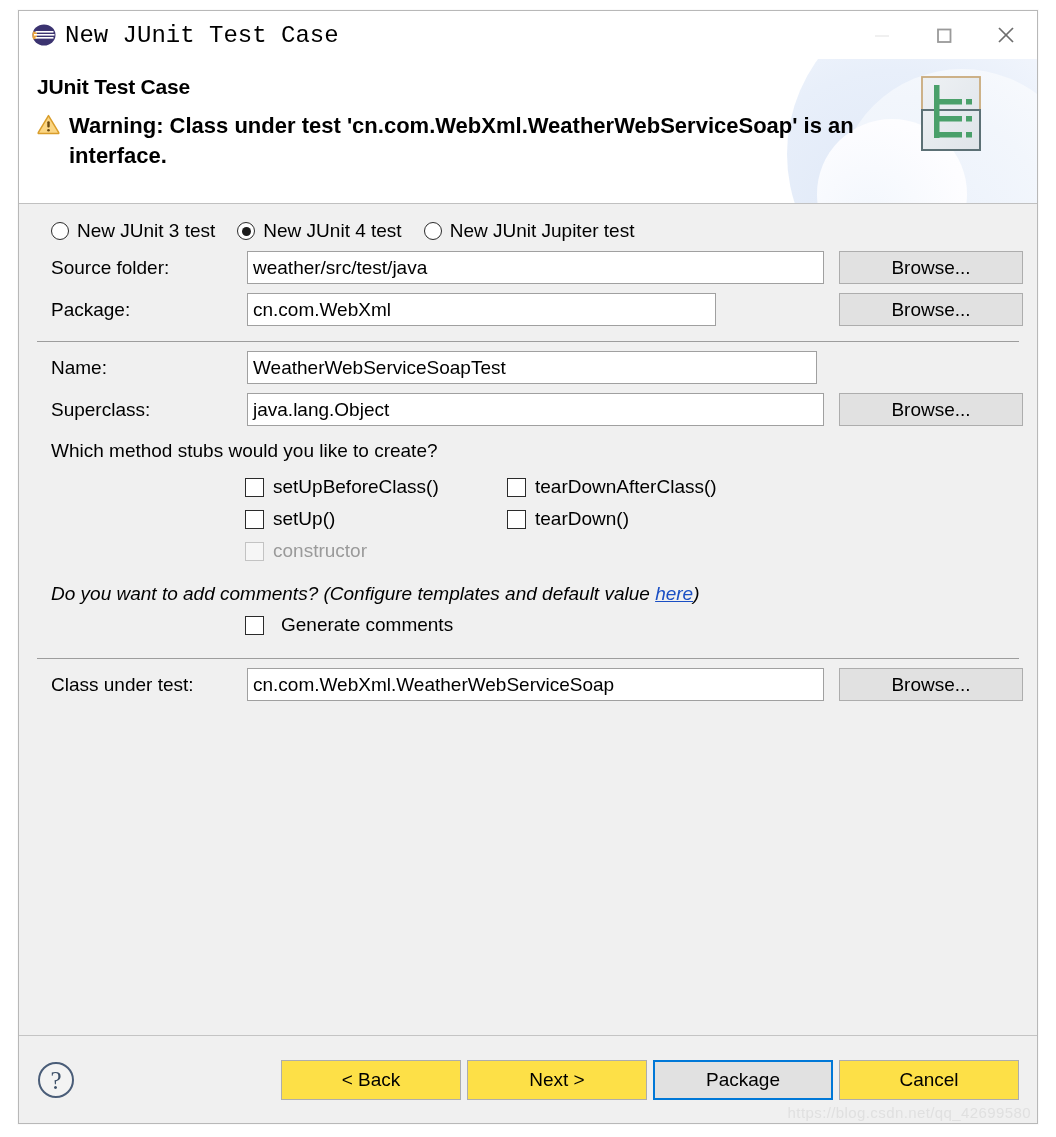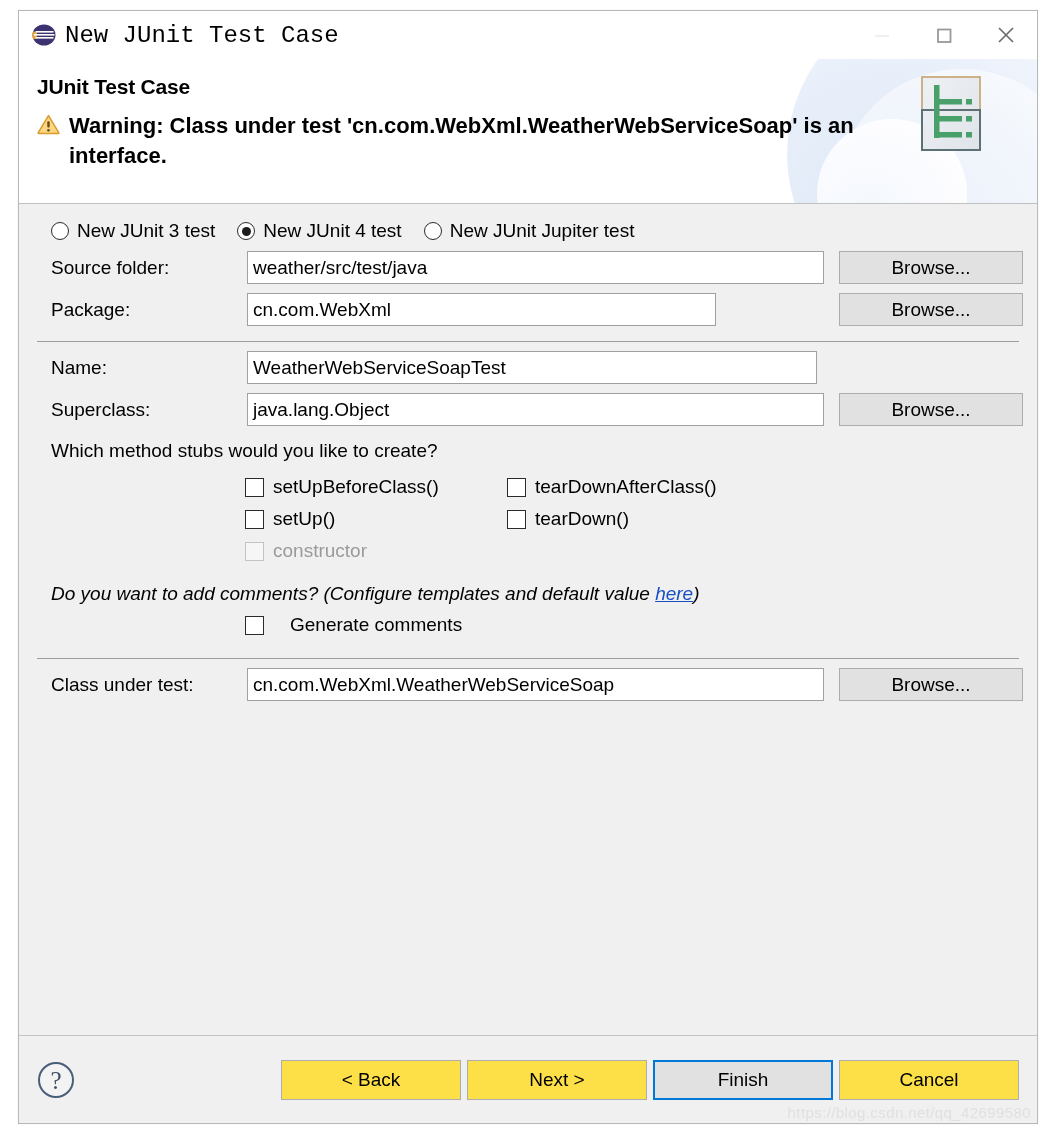--- a/index.html
+++ b/index.html
@@ -279,21 +279,21 @@
   }
   .link {
     color: #1a4fc4;
     text-decoration: underline;
   }
   .gen-comments-row {
     margin-top: 9px;
     padding-left: 212px;
     display: flex;
     align-items: center;
-    gap: 26px;
+    gap: 17px;
   }
 
   
   .buttonbar {
     flex: 0 0 auto;
     height: 88px;
     background: #f0f0f0;
     border-top: 1px solid #c4c4c4;
     position: relative;
     display: flex;
@@ -509,19 +509,19 @@
   <div class="buttonbar">
     <span class="help-icon">
       <svg width="38" height="38" viewBox="0 0 38 38">
         <circle cx="19" cy="19" r="17" fill="#f3f3f3" stroke="#4a5d78" stroke-width="2"></circle>
         <text x="19" y="27.5" text-anchor="middle" font-family="Liberation Serif, serif" font-size="25" fill="#3d5068">?</text>
       </svg>
     </span>
     <div class="btn-group">
       <span class="btn">&lt; Back</span>
       <span class="btn">Next &gt;</span>
-      <span class="btn default">Finish</span>
+      <span class="btn default">Package</span>
       <span class="btn">Cancel</span>
     </div>
     <span class="watermark">https://blog.csdn.net/qq_42699580</span>
   </div>
 
 </div>
 
 </body></html>

